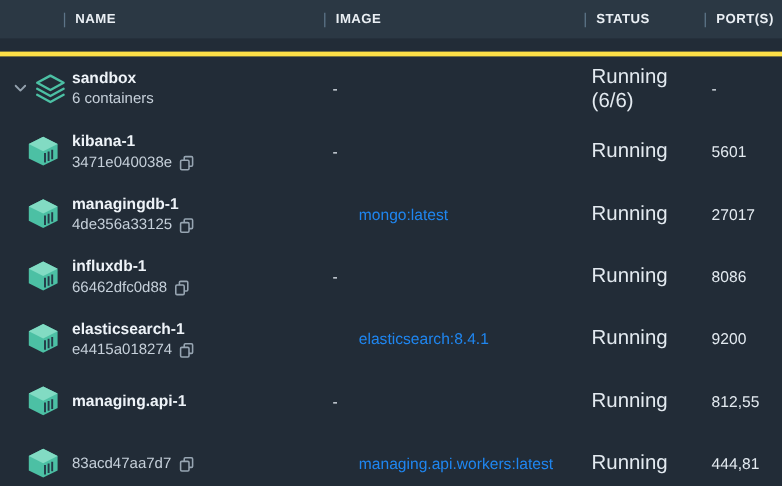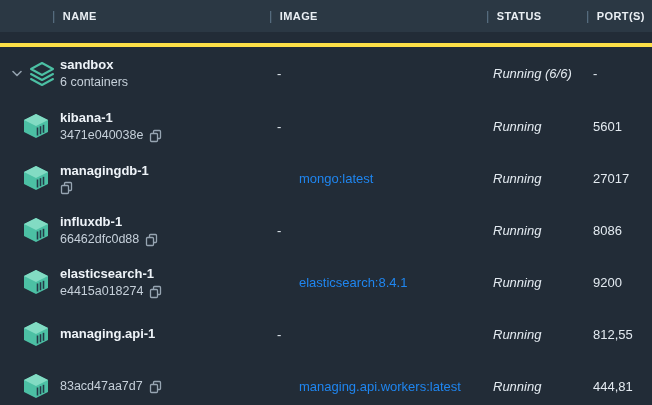--- a/index.html
+++ b/index.html
@@ -55,21 +55,21 @@
     align-items: center;
     height: 100%;
   }
   .gutter .chev { margin-left: 12px; display: flex; }
   .gutter .stack-ic { margin-left: 7px; display: flex; }
   .gutter .cont-ic { margin-left: 22px; display: flex; }
 
   .cell-name { width: 209px; flex: 0 0 auto; }
   .cell-image { width: 217px; flex: 0 0 auto; padding-left: 8px; font-size: 13px; color: #e3eaf0; }
   .cell-image.link { color: #1f86f0; }
-  .cell-status { width: 100px; flex: 0 0 auto; padding-left: 7px; font-size: 13px; color: #e3eaf0; font-style: italic; }
+  .cell-status { width: 100px; flex: 0 0 auto; padding-left: 7px; font-size: 17px; color: #e3eaf0; }
   .cell-ports { flex: 1 1 auto; padding-left: 7px; font-size: 13px; color: #e3eaf0; }
 
   .nm {
     font-size: 13px;
     font-weight: bold;
     color: #eef3f8;
     line-height: 18px;
   }
   .sub {
     font-size: 12.5px;
@@ -185,20 +185,21 @@
       <div class="gutter">
         <span class="cont-ic">
           <svg width="28" height="26">
               <use href="#ic-container"></use>
             </svg>
         </span>
       </div>
       <div class="cell-name">
         <div class="nm">managingdb-1</div>
         <div class="sub">
+          <span>4de356a33125</span>
           <span class="copy-ic">
               <svg width="14" height="14">
                 <use href="#ic-copy"></use>
               </svg>
             </span>
         </div>
       </div>
       <div class="cell-image link"><a class="img-link">mongo:latest</a></div>
       <div class="cell-status">Running</div>
       <div class="cell-ports">27017</div>

